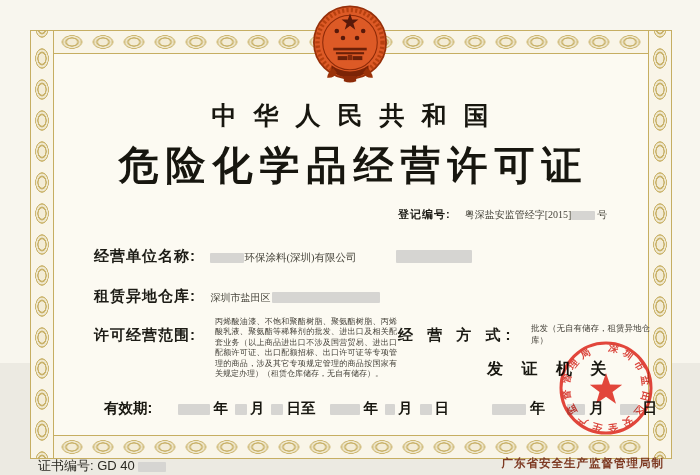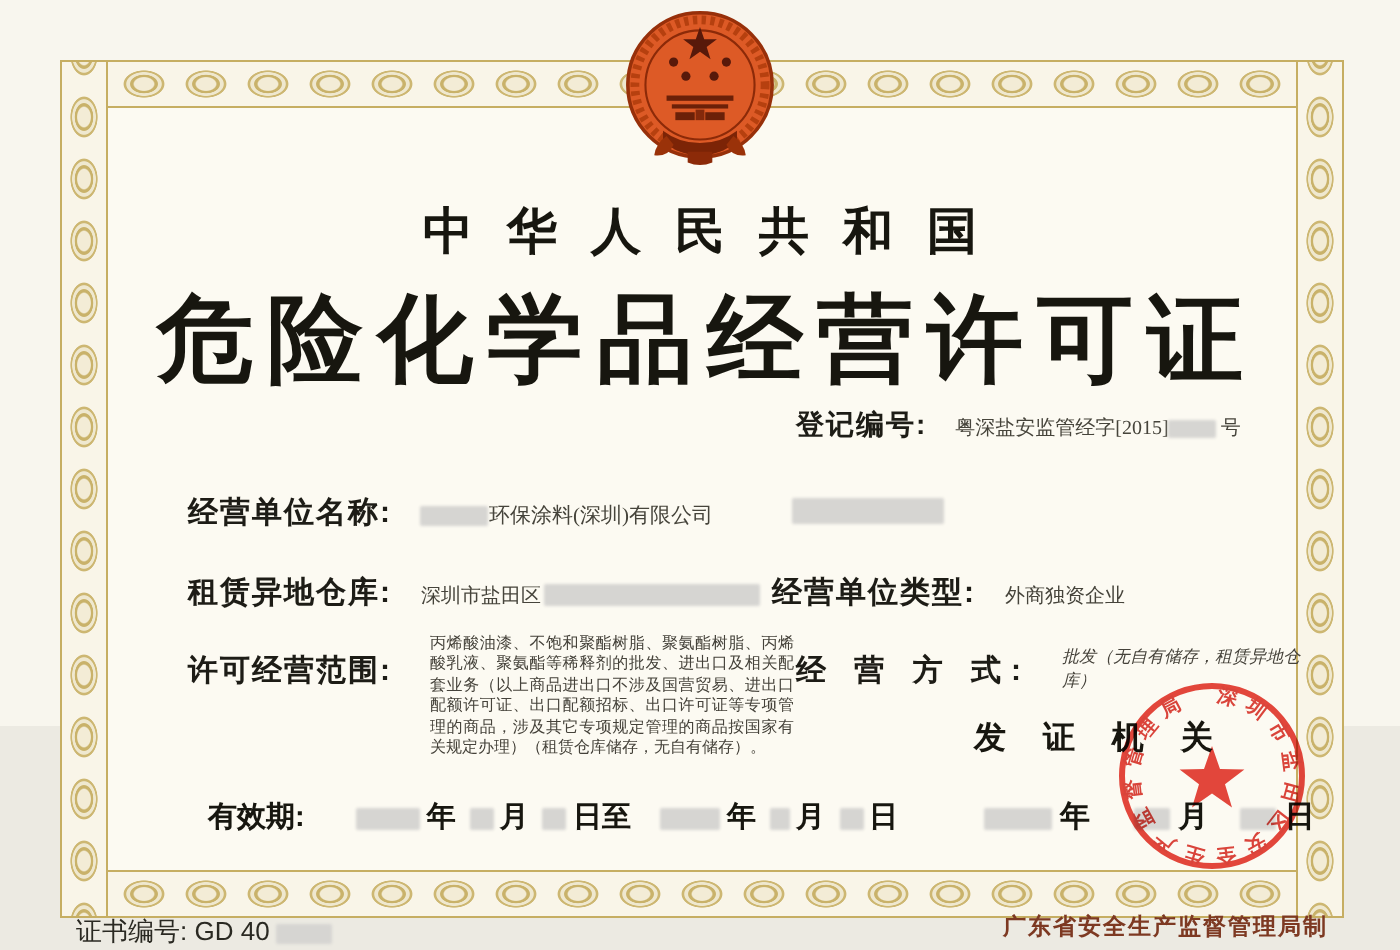--- a/index.html
+++ b/index.html
@@ -28,35 +28,35 @@
 
   
   .redact{display:inline-block;background:#d6d5d2;border-radius:1px;
           filter:blur(.7px);vertical-align:-2px;}
 
   
   .abs{position:absolute;}
   .nation{left:0;right:0;top:99px;text-align:center;font-weight:bold;
           font-size:25px;letter-spacing:17px;color:#17160f;text-indent:17px;}
   .big-title{left:0;right:0;top:138px;text-align:center;font-weight:bold;
-          font-size:48px;letter-spacing:7px;color:#17160f;text-indent:7px;}
+          font-size:40px;letter-spacing:7px;color:#17160f;text-indent:7px;}
   .lbl{font-weight:bold;color:#1d1c16;font-size:15px;letter-spacing:1px;}
   .val{font-family:"Liberation Serif","DejaVu Serif",serif;color:#46443b;}
 
   .reg-row{left:398px;top:204px;}
-  .reg-row .lbl{font-size:14px;}
+  .reg-row .lbl{font-size:11px;}
   .reg-row .val{font-size:10px;margin-left:14px;}
 
   .f-label{position:absolute;margin-top:10px;}
   .scope-text{position:absolute;left:215px;top:317px;width:182px;
       font-family:"Liberation Serif","DejaVu Serif",serif;
       font-size:8px;line-height:10.4px;color:#45423a;text-align:justify;}
   .mode-val{position:absolute;left:531px;top:323px;width:130px;
       font-family:"Liberation Serif","DejaVu Serif",serif;
-      font-size:8.5px;color:#45423a;font-style:italic;}
+      font-size:8.5px;color:#45423a;}
 
   .issuer{left:487px;top:359px;font-weight:bold;font-size:16px;
           letter-spacing:7px;color:#17160f;}
   .date-right{left:492px;top:399px;font-weight:bold;font-size:15px;color:#17160f;}
   .date-right span.u{margin:0 4px;}
   .validity{left:68px;top:399px;font-weight:bold;font-size:14.5px;color:#17160f;margin-left:36px;}
   .validity span.u{margin:0 3px;}
 
   .footer-left{left:38px;top:457px;font-size:13px;color:#2a2922;}
   .footer-right{right:36px;top:456px;font-size:11.5px;font-weight:bold;
@@ -111,24 +111,20 @@
     <span class="redact" style="width:34px;height:10px;margin-left:10px;"></span><span class="val" style="font-size:10.5px;">环保涂料(深圳)有限公司</span>
   </div>
   <div class="abs f-label" style="left:386px;top:237px;">
     <span class="redact" style="width:76px;height:13px;margin-left:10px;"></span>
   </div>
 
   <div class="abs f-label" style="left:94px;top:277px;">
     <span class="lbl">租赁异地仓库:</span>
     <span class="val" style="font-size:10px;margin-left:10px;">深圳市盐田区</span><span class="redact" style="width:108px;height:11px;margin-left:2px;"></span>
   </div>
-  <div class="abs f-label" style="left:386px;top:277px;">
-    <span class="lbl">经营单位类型:</span>
-    <span class="val" style="font-size:10px;margin-left:10px;">外商独资企业</span>
-  </div>
 
   <div class="abs f-label" style="left:94px;top:316px;">
     <span class="lbl">许可经营范围:</span>
   </div>
   <div class="scope-text">丙烯酸油漆、不饱和聚酯树脂、聚氨酯树脂、丙烯酸乳液、聚氨酯等稀释剂的批发、进出口及相关配套业务（以上商品进出口不涉及国营贸易、进出口配额许可证、出口配额招标、出口许可证等专项管理的商品，涉及其它专项规定管理的商品按国家有关规定办理）（租赁仓库储存，无自有储存）。</div>
 
   <div class="abs f-label" style="left:398px;top:316px;">
     <span class="lbl" style="letter-spacing:5px;">经 营 方 式:</span>
   </div>
   <div class="mode-val">批发（无自有储存，租赁异地仓库）</div>

